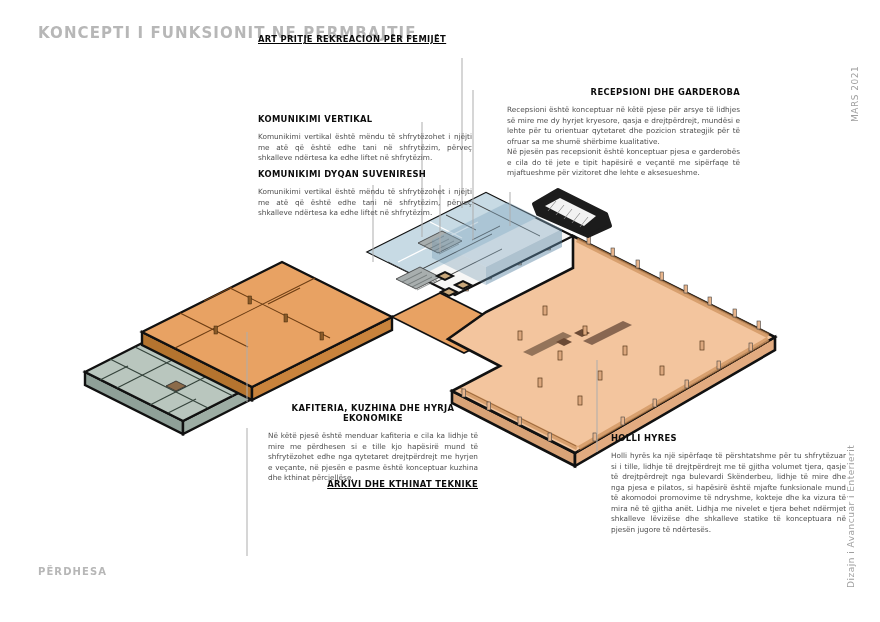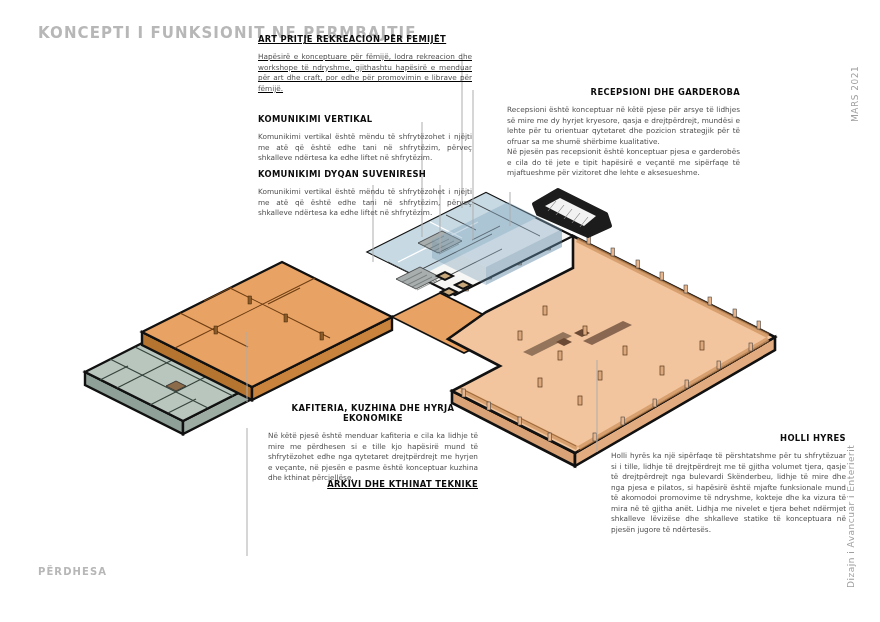--- a/index.html
+++ b/index.html
@@ -19,21 +19,21 @@
   #ann-art{left:258px;top:34px;width:214px;text-decoration:underline;}
   #ann-kv{left:258px;top:114px;width:214px;}
   #ann-kd{left:258px;top:169px;width:214px;}
   #ann-rec{left:507px;top:87px;width:233px;}
   #ann-rec .h{text-align:right;}
   #ann-kaf{left:268px;top:403px;width:210px;}
   #ann-kaf .h{text-align:center;}
   #ann-ark{left:268px;top:479px;width:210px;text-decoration:underline;}
   #ann-ark .h{text-align:right;}
   #ann-hol{left:611px;top:433px;width:235px;}
-  #ann-hol .h{text-align:right;}
+  #ann-hol .h{}
   svg{position:absolute;left:0;top:0;}
 </style>
 </head>
 <body>
 
 <div class="board">
 
   <svg width="880" height="622" viewBox="0 0 880 622">
 
     <g>
@@ -191,21 +191,20 @@
     </g>
   </svg>
 
   <div class="page-title display">KONCEPTI I FUNKSIONIT NE PERMBAJTJE</div>
   <div class="page-footer display">PËRDHESA</div>
   <div class="side-text" id="side-top">MARS 2021</div>
   <div class="side-text" id="side-bottom">Dizajn i Avancuar i Enterierit</div>
 
   <div class="ann" id="ann-art">
     <div class="h display">ART  PRITJE REKREACION PËR FEMIJËT</div>
-    <div class="b">Hapësirë e konceptuare për fëmijë, lodra rekreacion dhe workshope të ndryshme, gjithashtu hapësirë e menduar për art dhe craft, por edhe për promovimin e librave për fëmijë.</div>
   </div>
 
   <div class="ann" id="ann-kv">
     <div class="h display">KOMUNIKIMI VERTIKAL</div>
     <div class="b">Komunikimi vertikal është mëndu të shfrytëzohet i njëjti me atë që është edhe tani në shfrytëzim, përveç shkalleve ndërtesa ka edhe liftet në shfrytëzim.</div>
   </div>
 
   <div class="ann" id="ann-kd">
     <div class="h display">KOMUNIKIMI  DYQAN SUVENIRESH</div>
     <div class="b">Komunikimi vertikal është mëndu të shfrytëzohet i njëjti me atë që është edhe tani në shfrytëzim, përveç shkalleve ndërtesa ka edhe liftet në shfrytëzim.</div>

